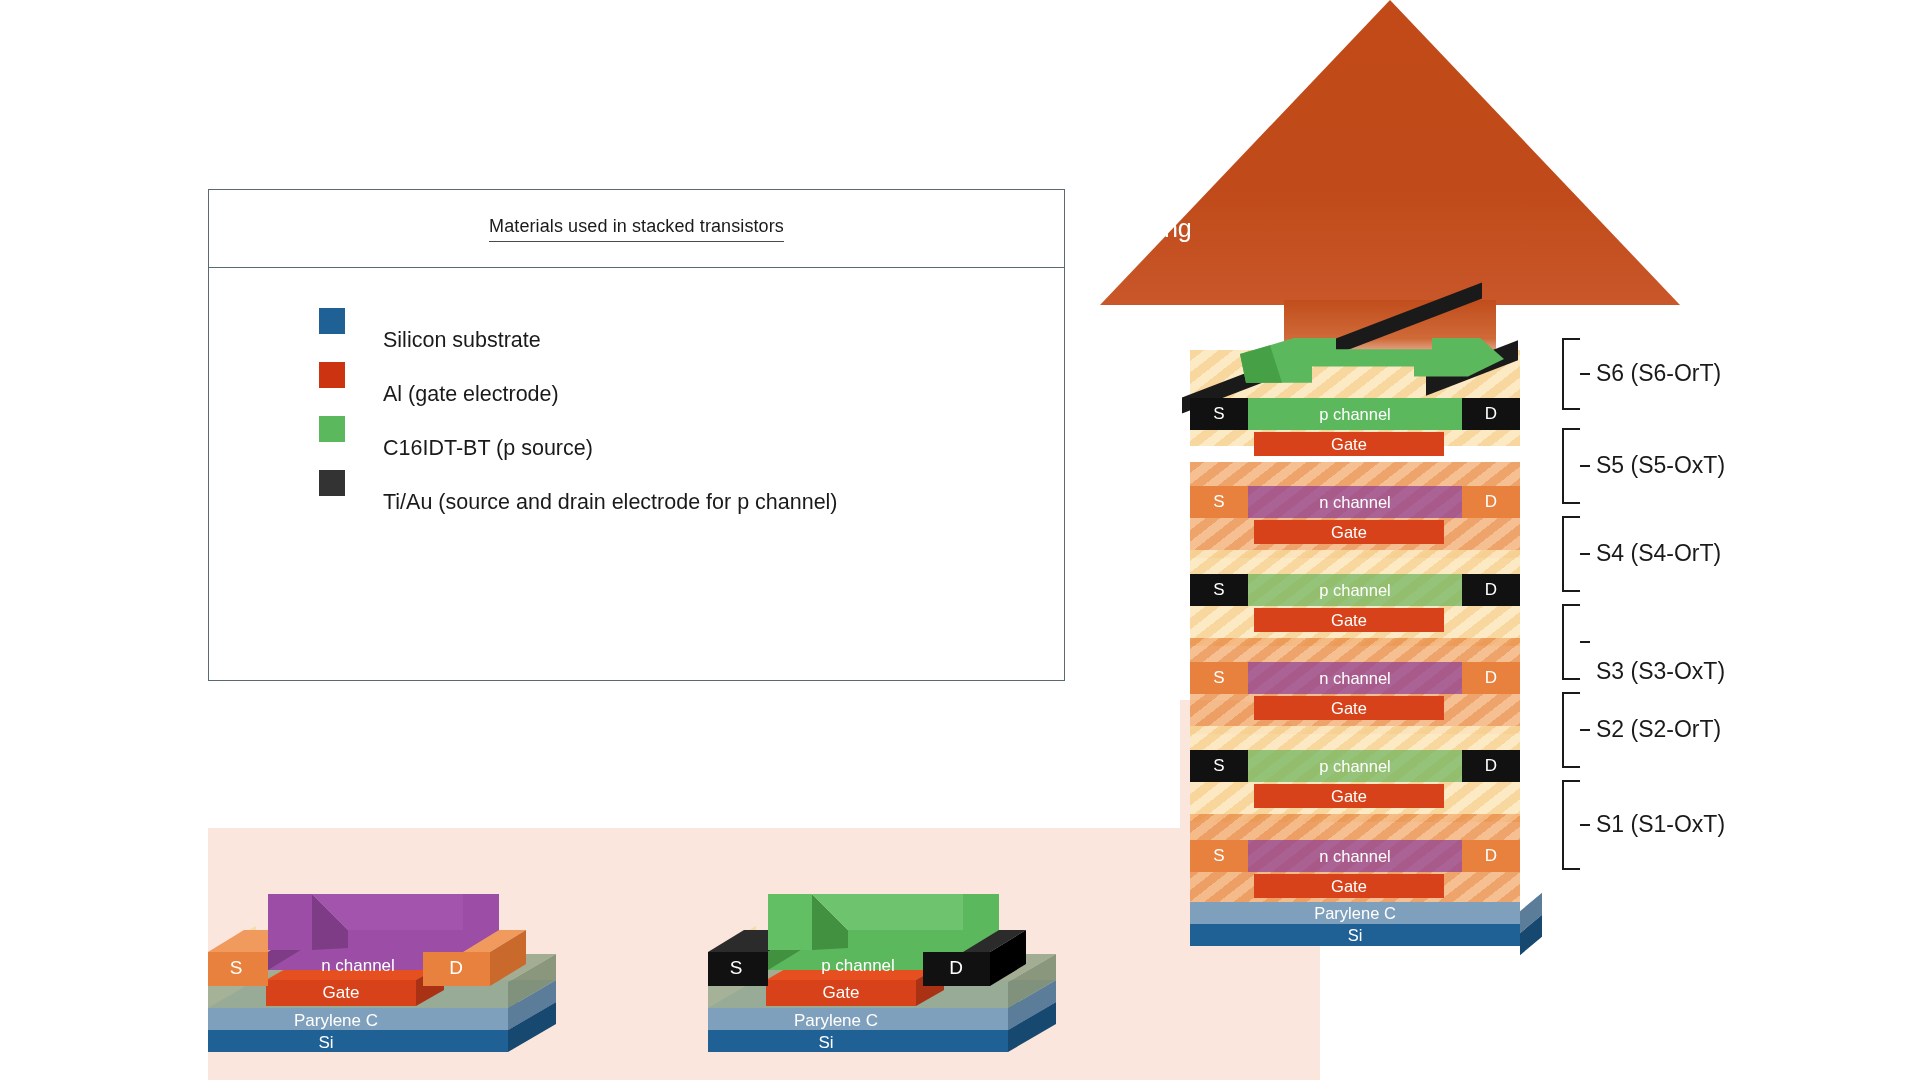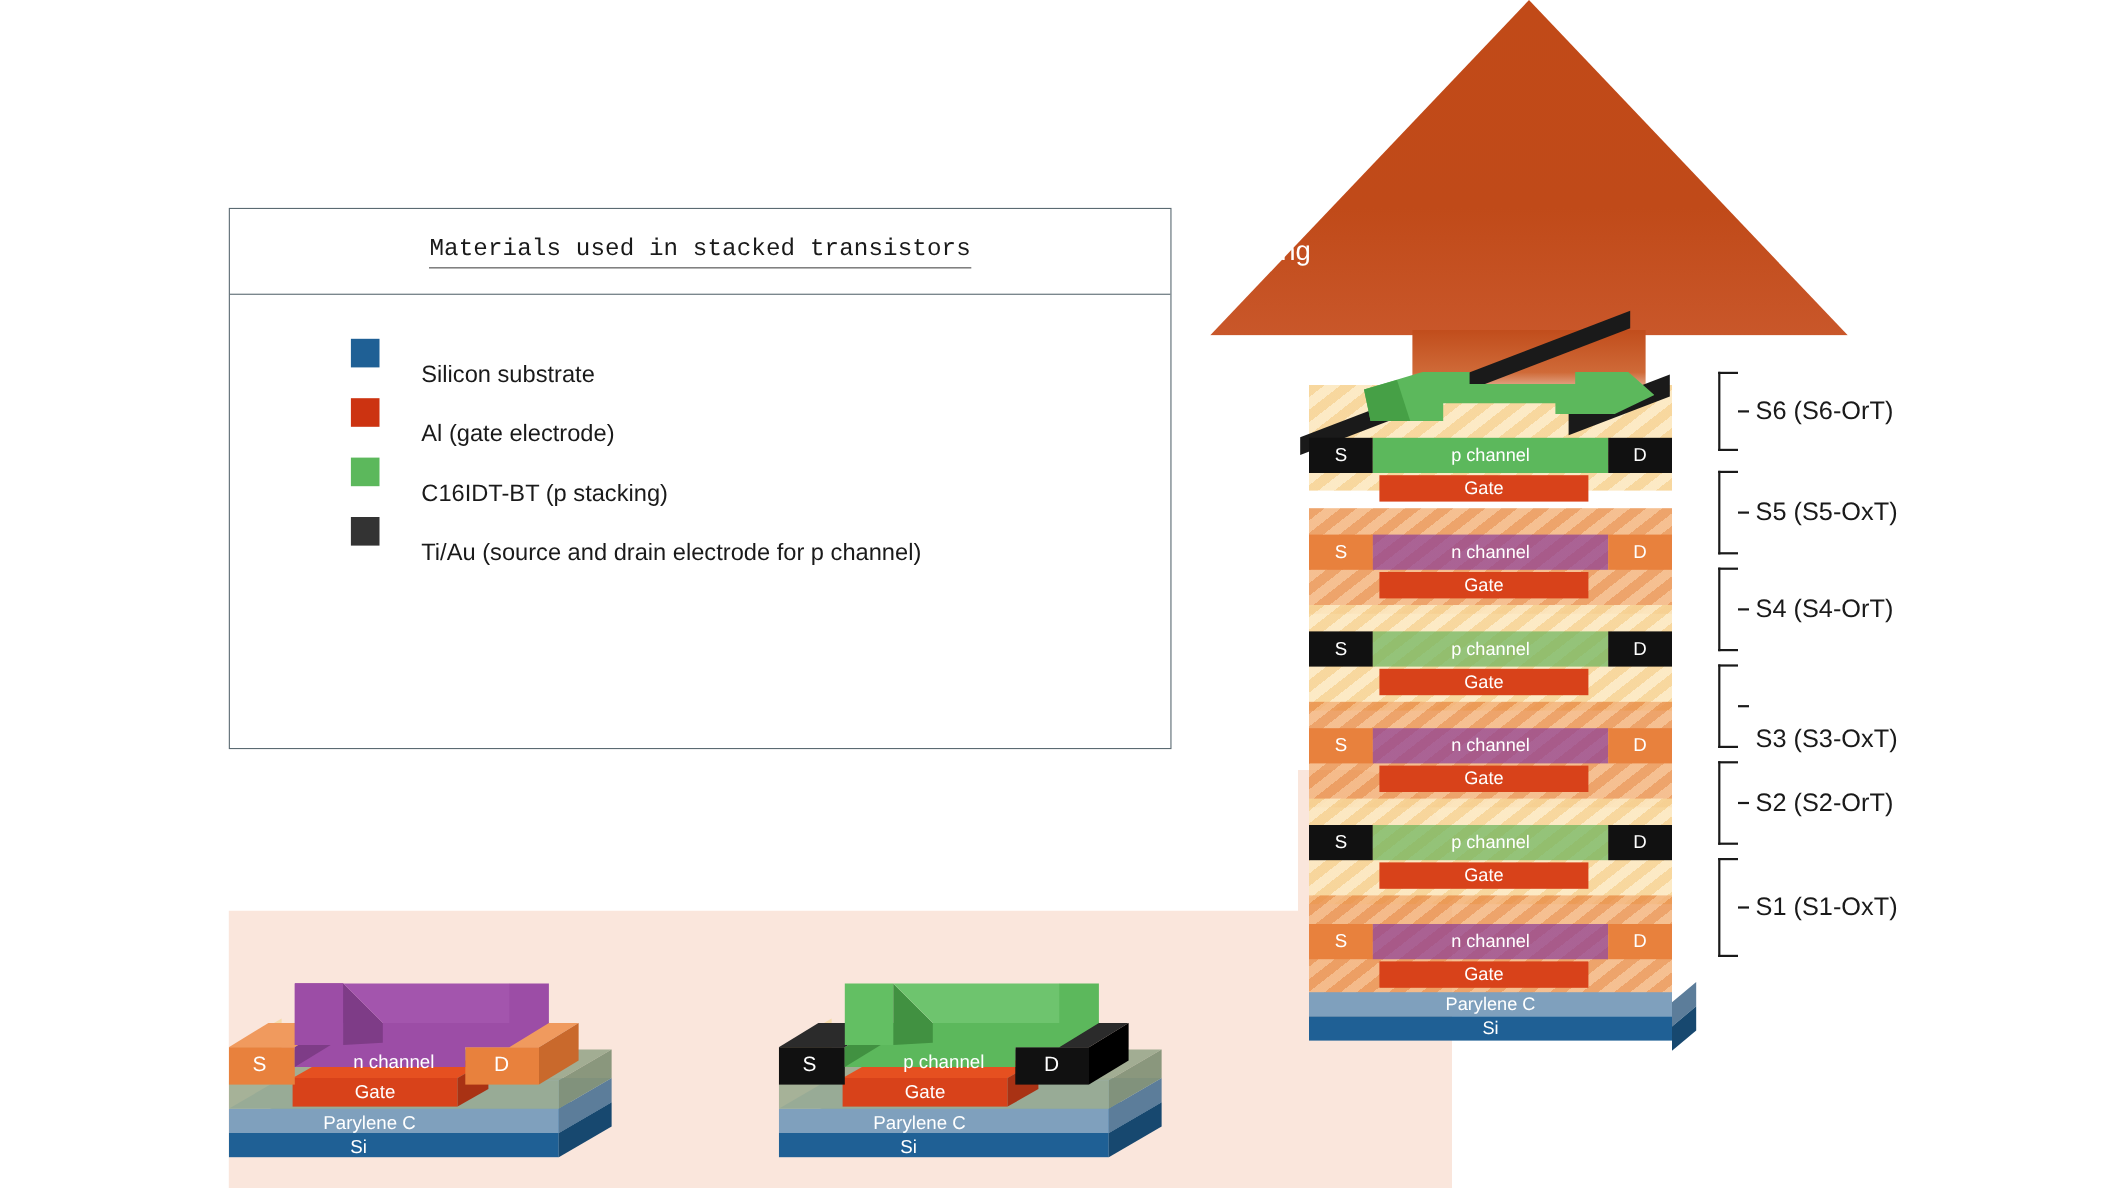--- a/index.html
+++ b/index.html
@@ -21,22 +21,22 @@
   
   .legend {
     position:absolute; left:208px; top:189px; width:857px; height:492px;
     background:#fff; border:1.5px solid #5b6a72;
   }
   .legend-head {
     height:78px; border-bottom:1.5px solid #5b6a72;
     display:flex; align-items:center; justify-content:center;
   }
   .legend-title {
-    font-size:22px; color:#1a1a1a; letter-spacing:.1px;
-    border-bottom:1.5px solid #4a4a4a; padding-bottom:4px;font-family:Liberation Mono, monospace;
+    font-size:18px; color:#1a1a1a; letter-spacing:.1px;
+    border-bottom:1.5px solid #4a4a4a; padding-bottom:4px;
   }
   .legend-body { padding:26px 0 0 0; }
   .legend-row { display:flex; align-items:center; height:54px; padding-left:110px; }
   .swatch { width:26px; height:26px; flex:0 0 26px; }
   .legend-label { margin-left:38px; font-size:21.5px; color:#1a1a1a; white-space:nowrap;margin-top:39px; }
   .legend-label sub { font-size:13.5px; vertical-align:-0.28em; }
 
   
   .arrow-wrap { position:absolute; left:1100px; top:0px; width:580px; height:370px; }
   .arrow-head {
@@ -140,21 +140,21 @@
 
       <div class="legend-row">
         <div class="swatch" style="background:#cc3311"></div>
         <div class="legend-label">Al (gate electrode)</div>
       </div>
 
 
 
       <div class="legend-row">
         <div class="swatch" style="background:#5cb85c"></div>
-        <div class="legend-label">C16IDT-BT (p stacking)</div>
+        <div class="legend-label">C16IDT-BT (p source)</div>
       </div>
 
       <div class="legend-row">
         <div class="swatch" style="background:#333333"></div>
         <div class="legend-label">Ti/Au (source and drain electrode for p channel)</div>
       </div>
 
 
     </div>
   </div>

